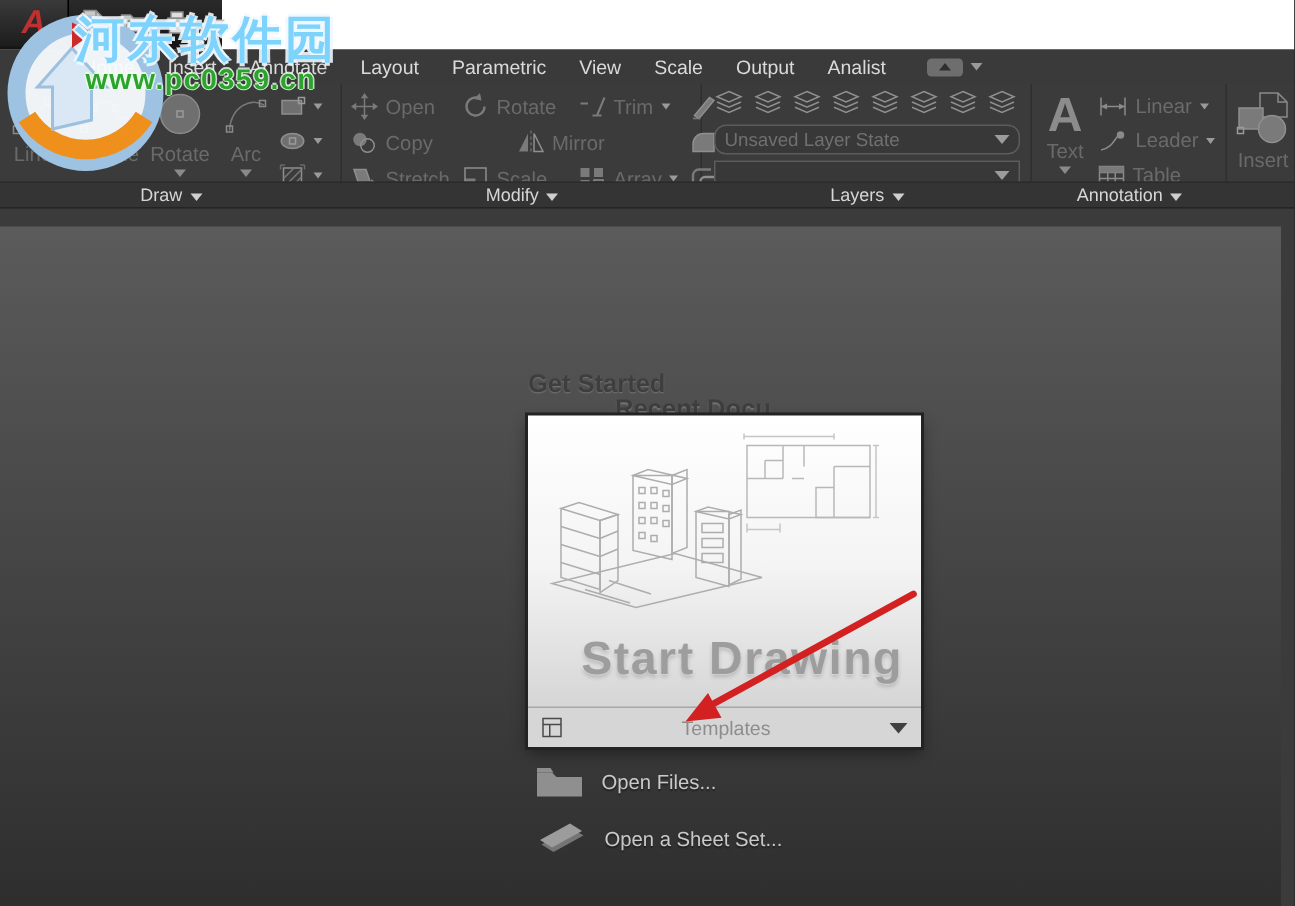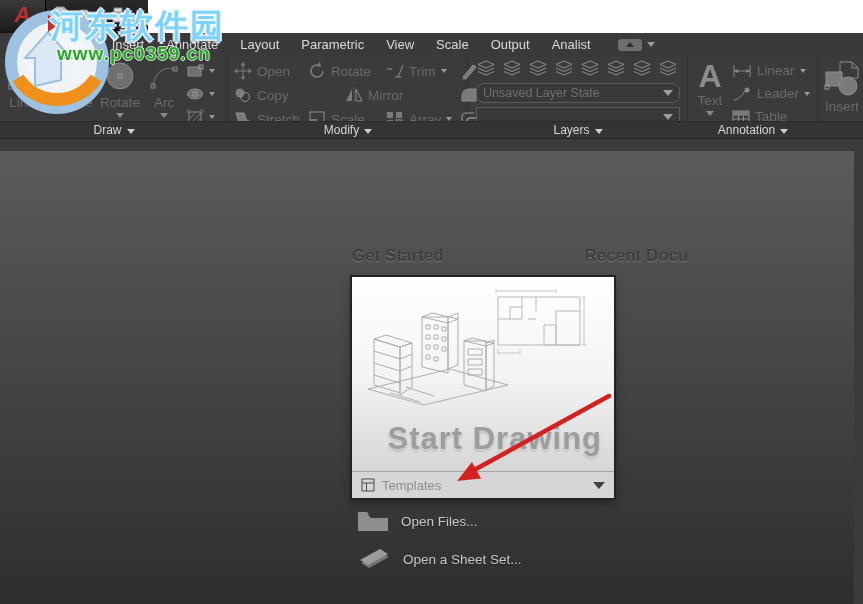--- a/index.html
+++ b/index.html
@@ -92,33 +92,33 @@
   .insbtn { position:absolute; left:4px; top:3px; width:40px; height:70px; display:flex;
     flex-direction:column; align-items:center; cursor:pointer; }
   .insbtn .ic { height:40px; display:flex; align-items:center; }
 
   
   .content { position:absolute; left:0; top:151px; width:854px; height:453px;
     background:linear-gradient(#5b5b5b,#2e2e2e); }
   .heading { position:absolute; font-size:17px; font-weight:bold; color:#3e3e3e;
     text-shadow:0 1px 1px rgba(255,255,255,0.22); white-space:nowrap; }
   .h-get { left:352px; top:95px; }
-  .h-recent { left:410px; top:95px; width:453px; overflow:hidden; text-align:center; }
+  .h-recent { left:410px; top:112px; width:453px; overflow:hidden; text-align:left; }
 
   .card { position:absolute; left:352px; top:126px; width:262px; height:221px;
     background:linear-gradient(180deg,#ffffff 0%,#f4f4f4 45%,#cdcdcd 100%);
     box-shadow:0 0 0 2px #232323, 0 4px 10px rgba(0,0,0,0.45); cursor:pointer; }
   .card .illus { position:absolute; left:8px; top:6px; }
   .card .title { position:absolute; right:12px; top:144px; font-size:31px; font-weight:bold;
     color:#9d9d9d; letter-spacing:1px;
     text-shadow:0 2px 3px rgba(0,0,0,0.18), 0 1px 0 rgba(255,255,255,0.6); }
   .tplbar { position:absolute; left:0; bottom:0; width:262px; height:27px;
     background:#d6d6d6; border-top:1px solid #a6a6a6; display:flex; align-items:center;
     padding:0 9px; gap:7px; cursor:pointer; }
-  .tplbar .tlabel { flex:1; font-size:13px; color:#8d8d8d; }
+  .tplbar .tlabel { flex:1; font-size:13px; color:#8d8d8d;text-align:center; }
   .caret-t { width:0; height:0; border-left:6px solid transparent; border-right:6px solid transparent;
     border-top:7px solid #404040; }
 
   .linkrow { position:absolute; display:flex; align-items:center; gap:0; cursor:pointer; }
   .lr1 { left:357px; top:360px; } .lr2 { left:355px; top:396px; }
   .linkrow .ltext { font-size:13.5px; color:#c9c9c9; text-shadow:0 1px 1px rgba(0,0,0,0.4); }
 
   .arrow-overlay { position:absolute; left:0; top:0; width:863px; height:604px;
     pointer-events:none; z-index:35; }
 

